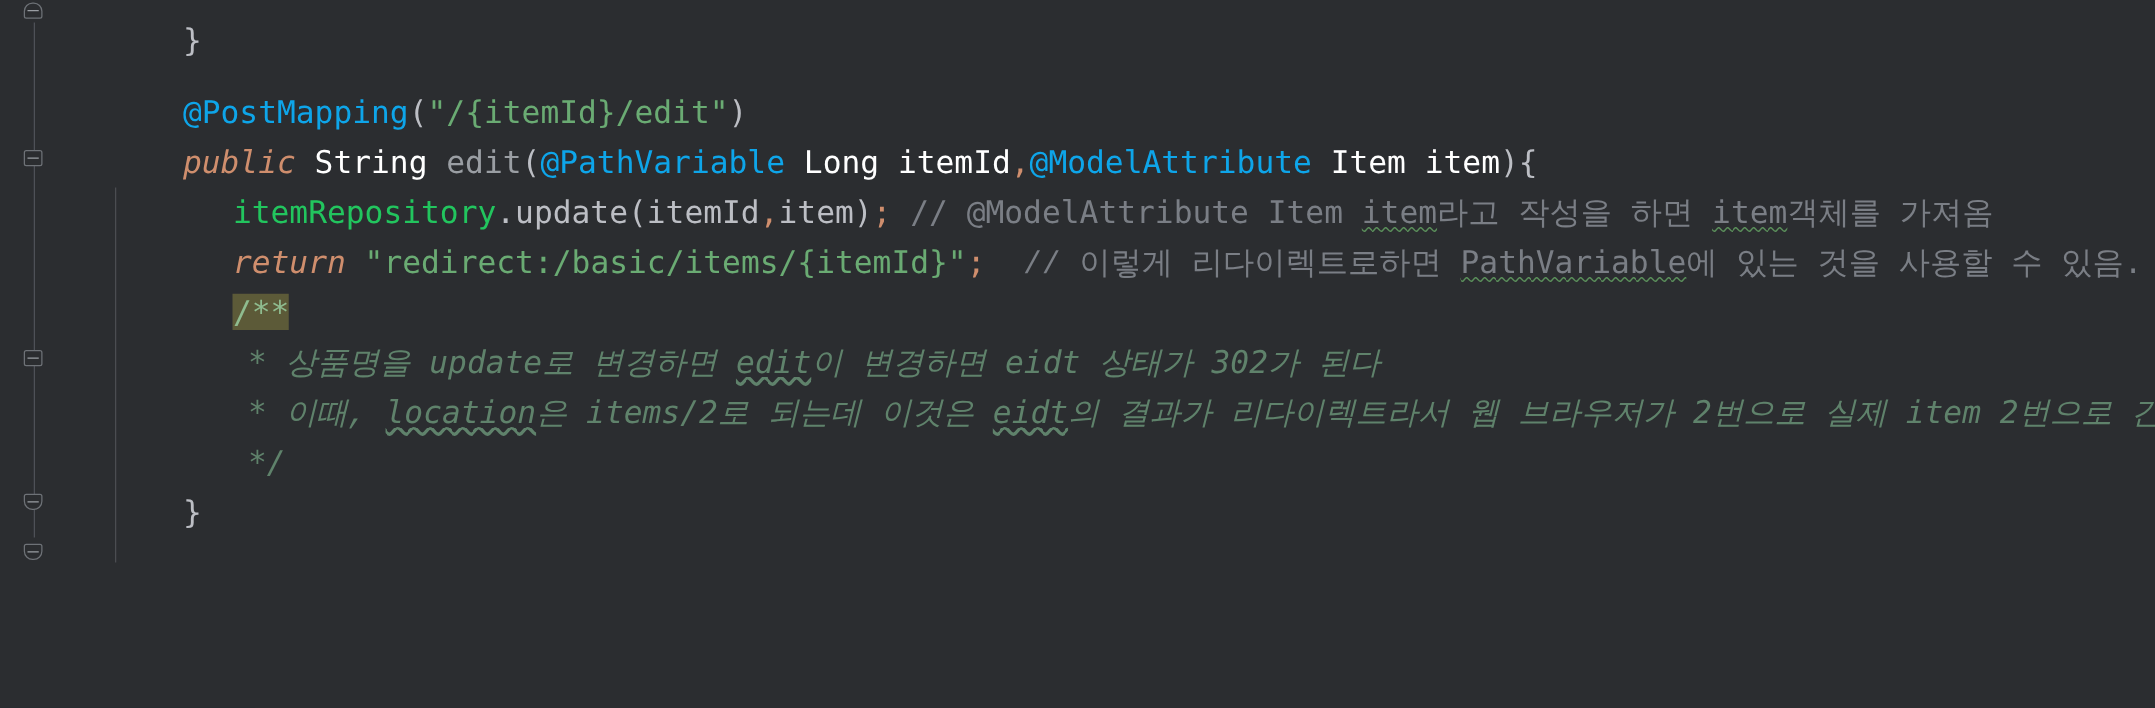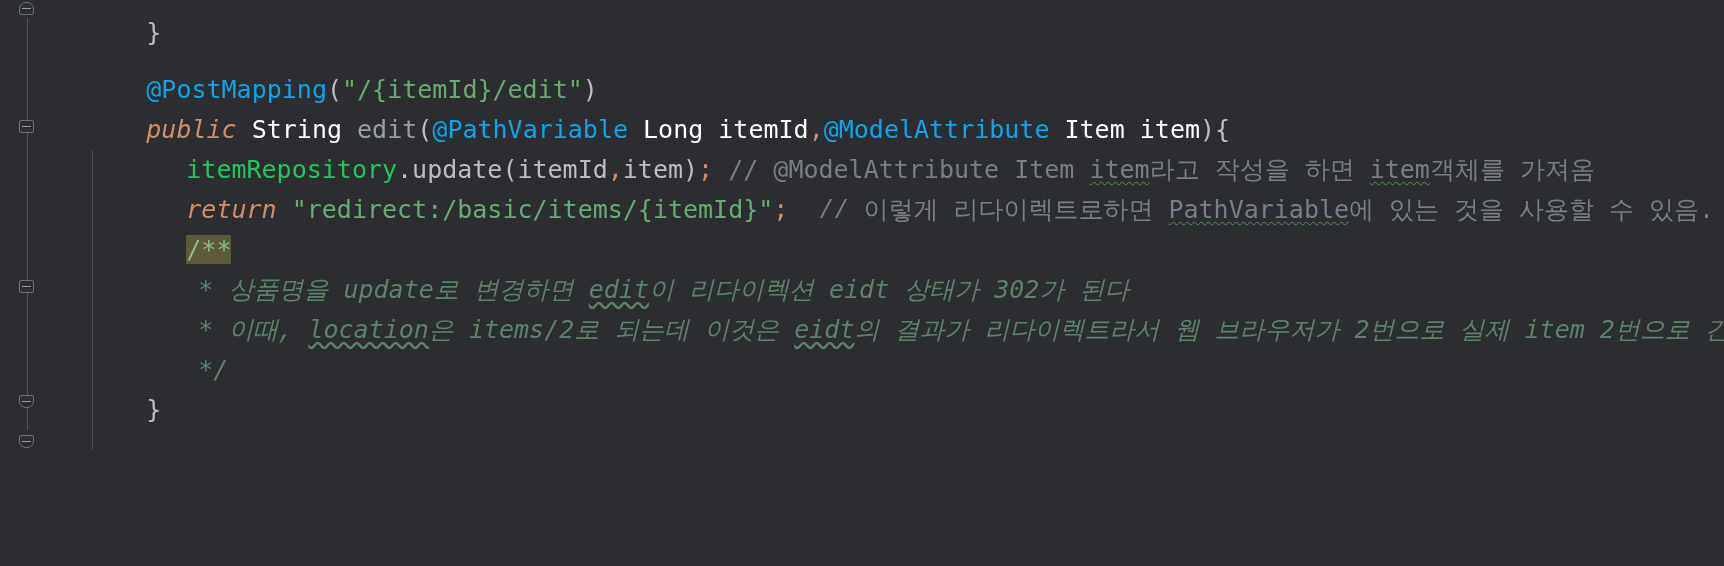--- a/index.html
+++ b/index.html
@@ -192,21 +192,21 @@
     <div class="line indent1">
       <span class="kw">return</span><span class="punct"> </span><span class="str">"redirect:/basic/items/{itemId}"</span><span class="semi">;</span><span class="comment ko">  // 이렇게 리다이렉트로하면 </span><span class="comment squiggle">PathVariable</span><span class="comment ko">에 있는 것을 사용할 수 있음.</span>
     </div>
 
 
     <div class="line indent1">
       <span class="hl">/**</span>
     </div>
 
     <div class="line" style="padding-left:52px;">
-      <span class="doc">* </span><span class="doc ko">상품명을 </span><span class="doc">update</span><span class="doc ko">로 변경하면 </span><span class="doc uline-doc">edit</span><span class="doc ko">이 리다이렉션 </span><span class="doc">eidt</span><span class="doc ko"> 상태가 </span><span class="doc">302</span><span class="doc ko">가 된다</span>
+      <span class="doc">* </span><span class="doc ko">상품명을 </span><span class="doc">update</span><span class="doc ko">로 변경하면 </span><span class="doc uline-doc">edit</span><span class="doc ko">이 변경하면 </span><span class="doc">eidt</span><span class="doc ko"> 상태가 </span><span class="doc">302</span><span class="doc ko">가 된다</span>
     </div>
 
     <div class="line" style="padding-left:52px;">
       <span class="doc">* </span><span class="doc ko">이때, </span><span class="doc uline-doc">location</span><span class="doc ko">은 </span><span class="doc">items/2</span><span class="doc ko">로 되는데 이것은 </span><span class="doc uline-doc">eidt</span><span class="doc ko">의 결과가 리다이렉트라서 웹 브라우저가 </span><span class="doc">2</span><span class="doc ko">번으로 실제 </span><span class="doc">item</span><span class="doc"> 2</span><span class="doc ko">번으로 간다.</span>
     </div>
 
     <div class="line" style="padding-left:52px;">
       <span class="doc">*/</span>
     </div>
 

